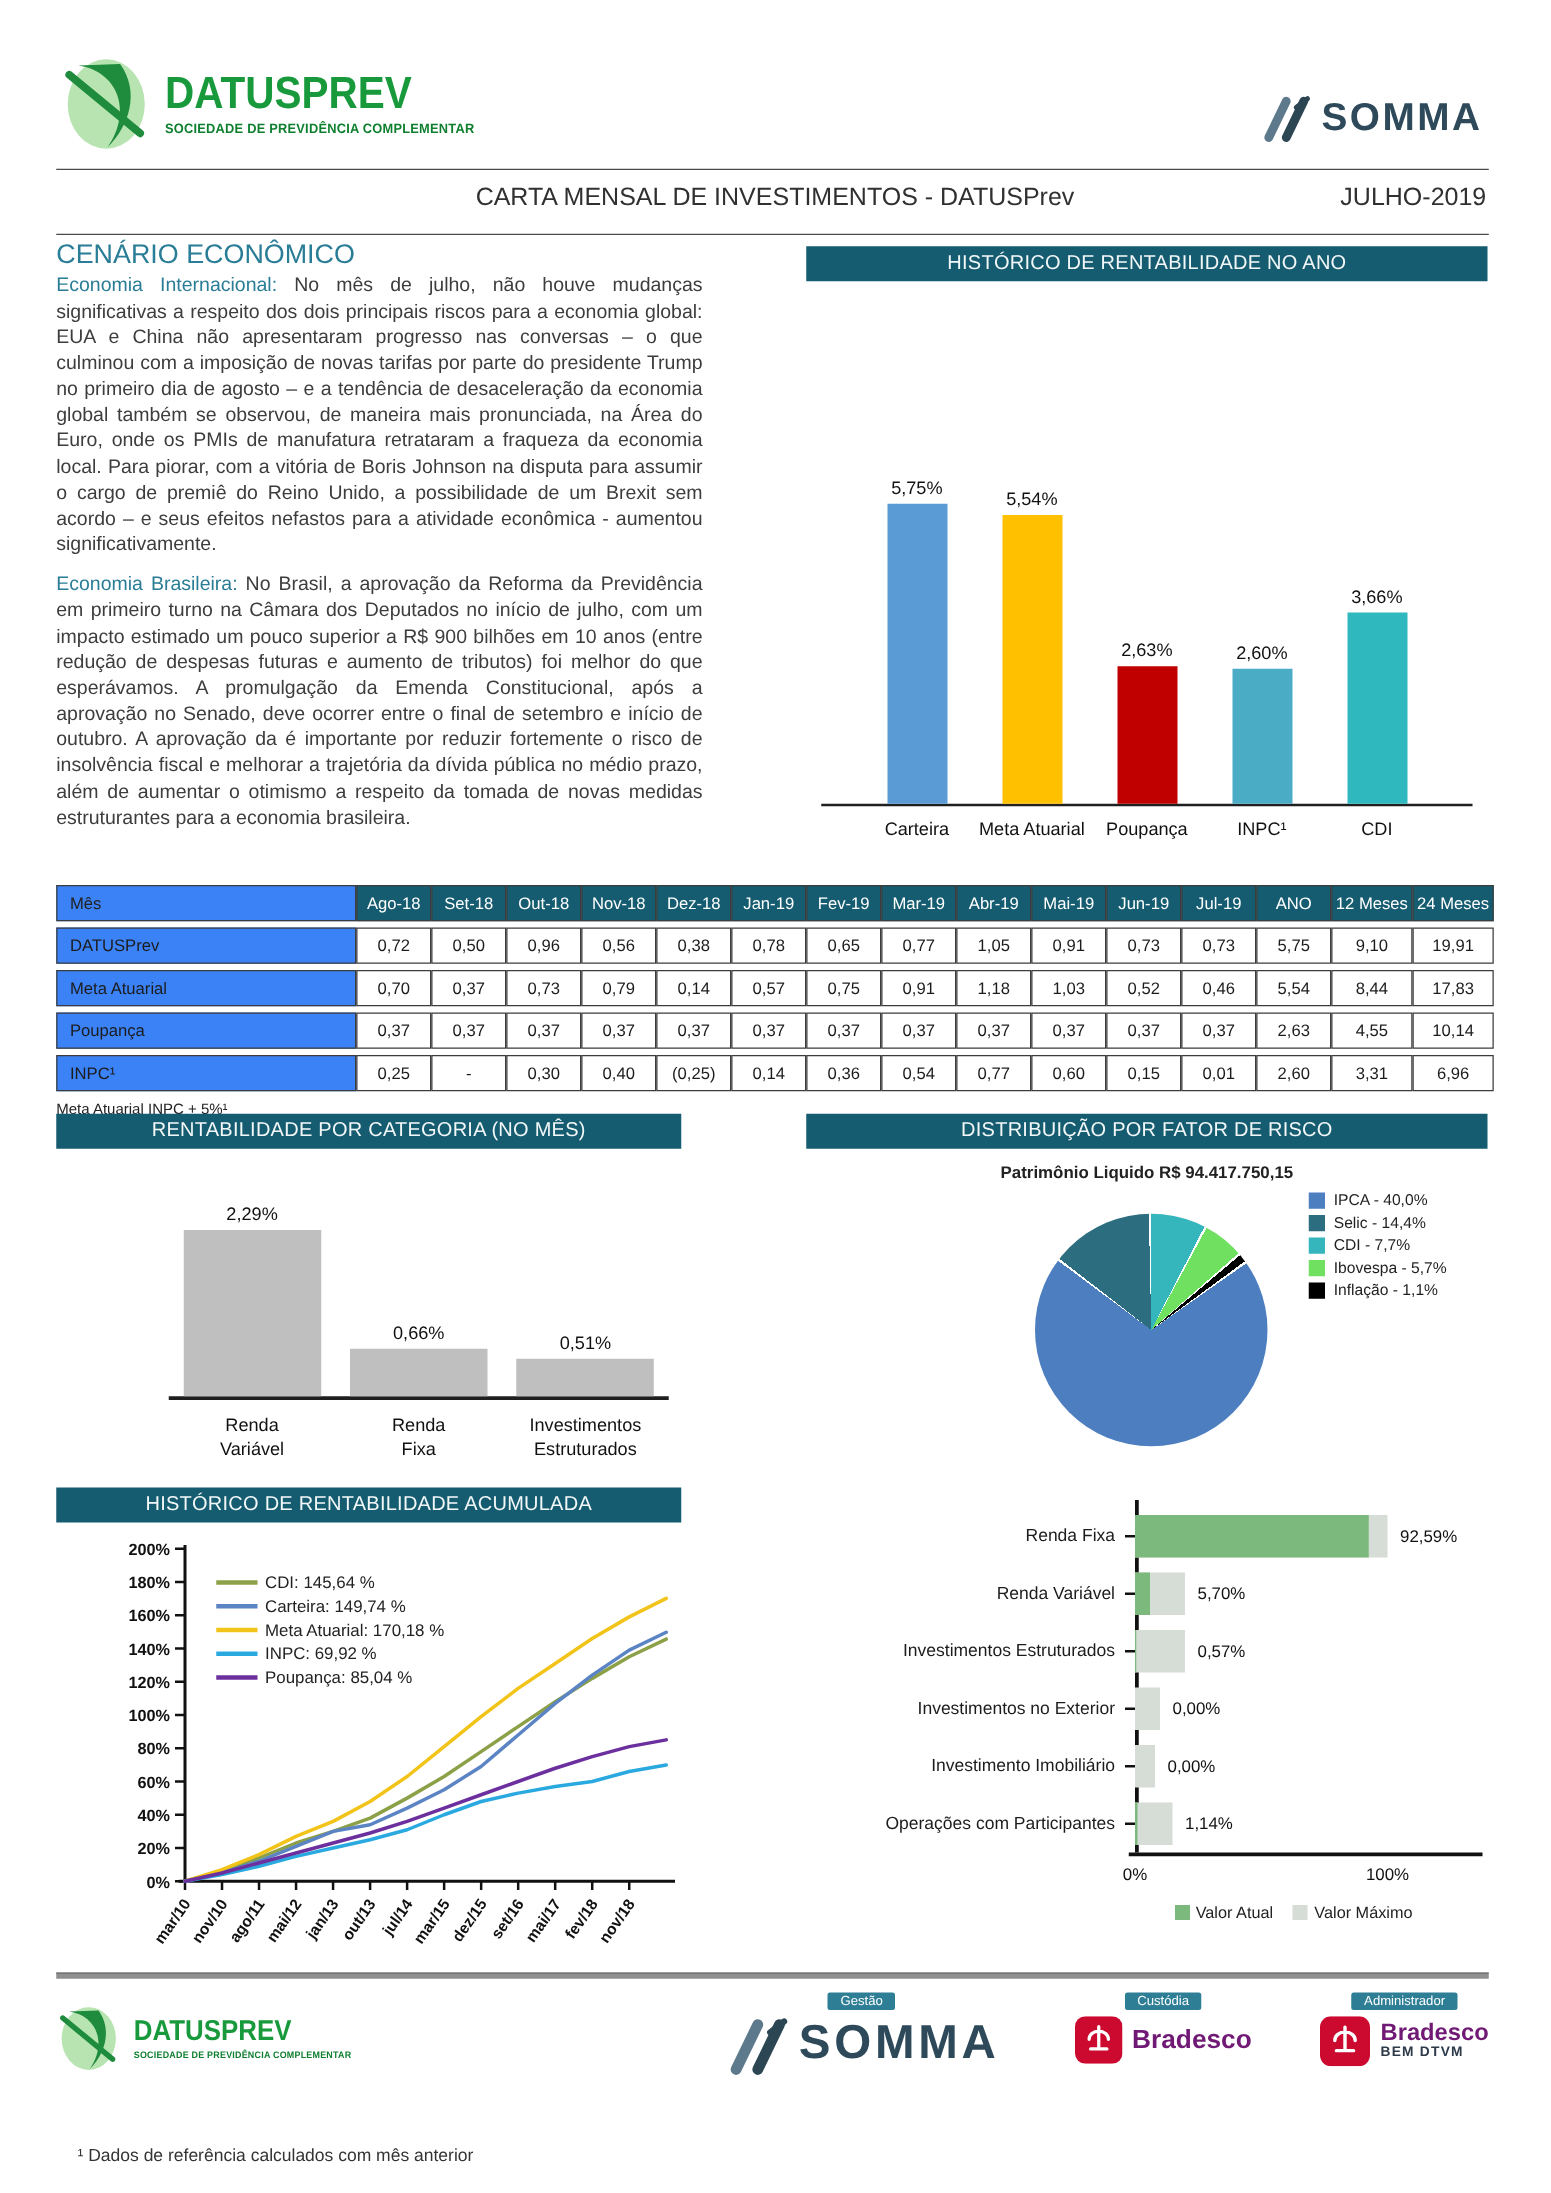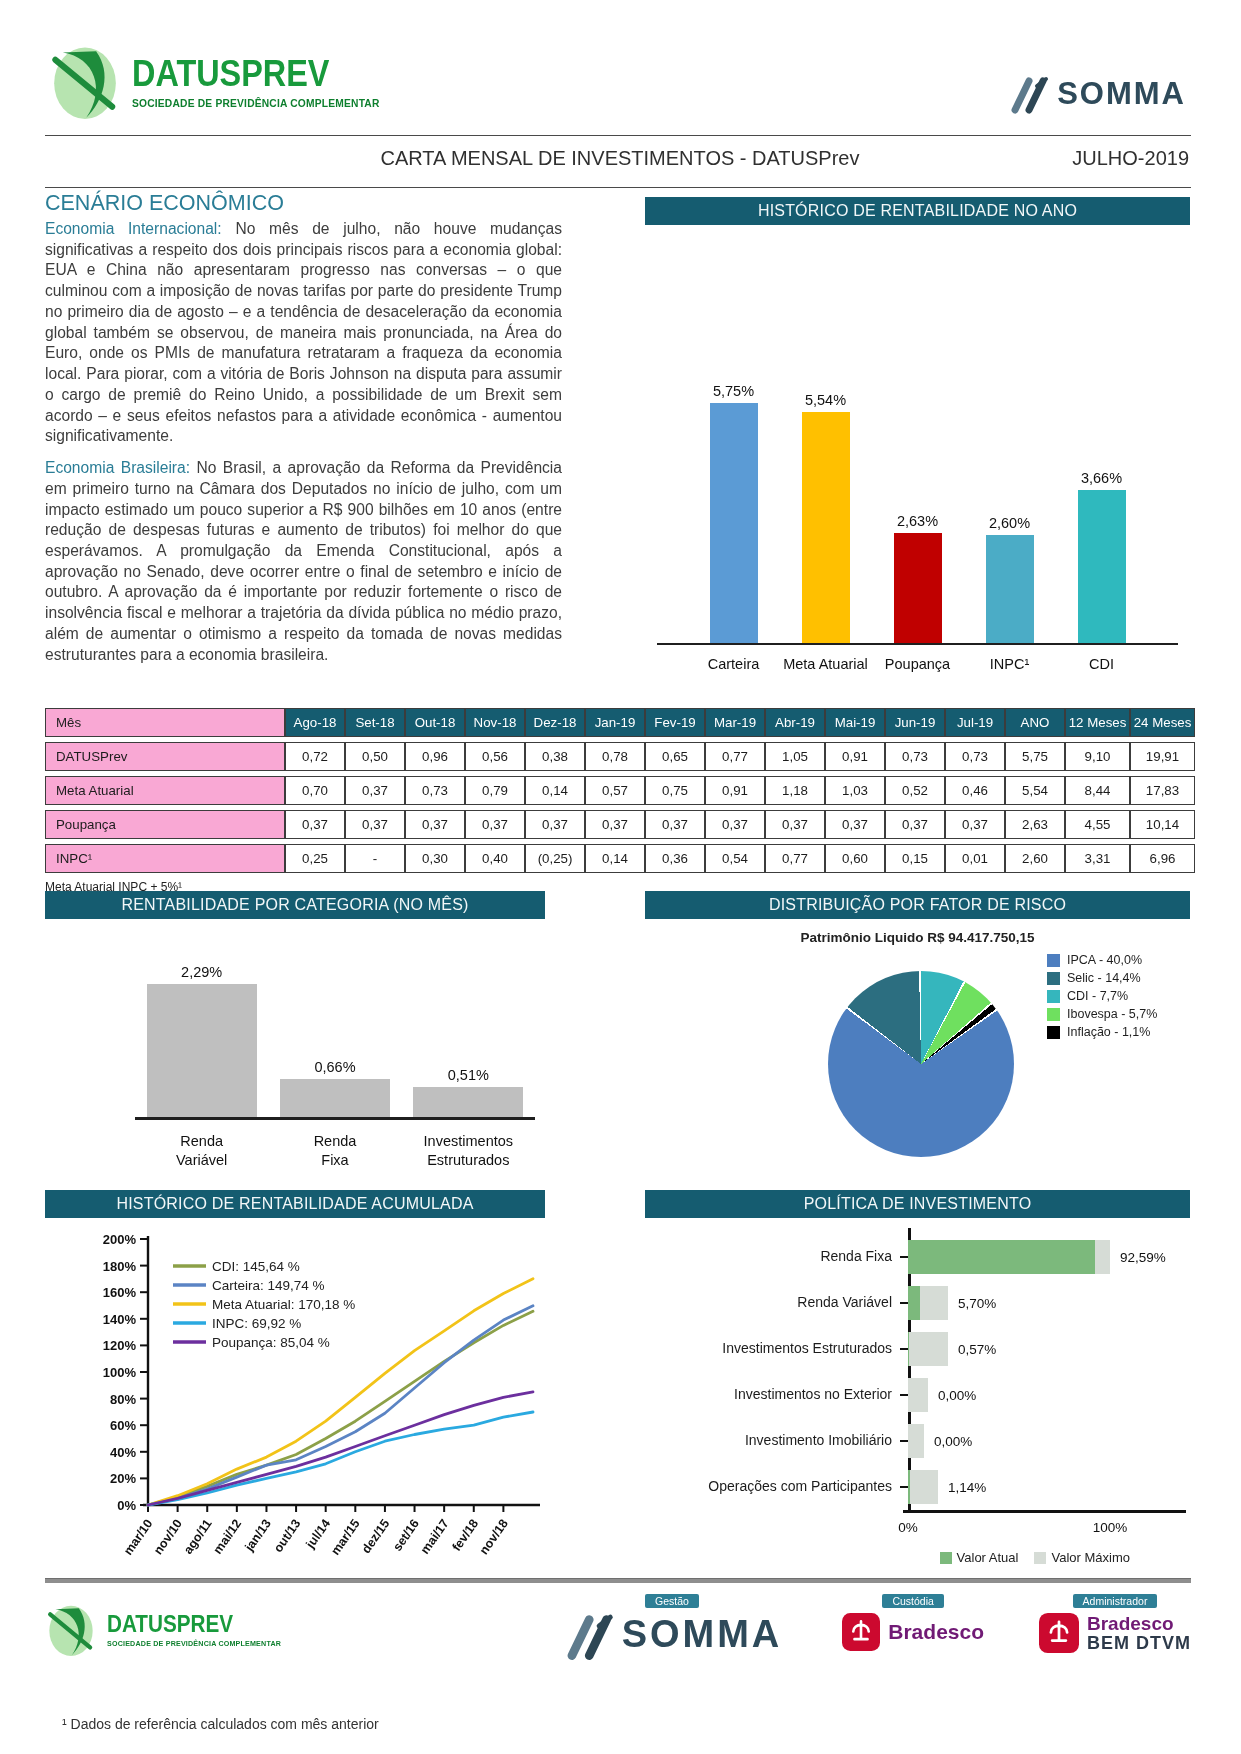--- a/index.html
+++ b/index.html
@@ -49,21 +49,21 @@
   .vcats{display:flex;justify-content:center;margin-top:10px;}
   #hist-chart .vcats{margin:10px 12px 0;}
   #cat-chart .vcats{margin:12px 10px 0 90px;justify-content:flex-start;}
   .vcat{text-align:center;font-size:14.5px;color:#111;line-height:1.3;white-space:nowrap;}
 
   
   #table-wrap{position:absolute;left:45px;top:703px;width:1150px;}
   #table-wrap table{border-collapse:separate;border-spacing:0 5px;width:1150px;table-layout:fixed;}
   #table-wrap th,#table-wrap td{border:1px solid #3c3c3c;height:27px;font-size:13.3px;padding:0;text-align:center;color:#1c1c1c;overflow:hidden;}
   #table-wrap th.mh{background:#155C70;color:#fff;font-weight:400;}
-  #table-wrap th.lh,#table-wrap td.lc{background:#f9a8d4;text-align:left;padding-left:10px;}
+  #table-wrap th.lh,#table-wrap td.lc{background:#3b82f6;text-align:left;padding-left:10px;}
   #table-wrap th.lh{font-weight:400;color:#222;}
   #table-footnote{font-size:12px;color:#222;margin-top:2px;}
 
   
   #patrimonio{text-align:center;font-size:13.5px;font-weight:700;color:#222;margin-top:11px;}
   #pie{position:absolute;left:183px;top:80px;width:186px;height:186px;border-radius:50%;}
   #rlegend{position:absolute;left:402px;top:62px;list-style:none;margin:0;padding:0;}
   .ritem{display:flex;align-items:center;gap:7px;margin-bottom:4px;font-size:12.5px;color:#1f1f1f;}
   .rswatch{width:13px;height:13px;flex:0 0 13px;}
 
@@ -94,21 +94,21 @@
   .fgroup{display:flex;flex-direction:column;align-items:center;gap:5px;}
   .badge{background:#2E7F96;color:#fff;font-size:10.5px;padding:1px 10px;border-radius:2px;}
   #f-datusprev{margin-top:8px;}
   #f-datusprev .dp-name{font-size:23px;}
   #f-datusprev .dp-sub{font-size:7.5px;margin-top:3px;}
   #f-somma .somma-name{font-size:38px;letter-spacing:3px;}
   .brad-logo{display:flex;align-items:center;gap:8px;}
   .brad-name{font-size:21px;font-weight:700;color:#701a75;}
   .brad-col{display:flex;flex-direction:column;line-height:1.05;}
   .brad-col .brad-name{font-size:19px;}
-  .brad-sub{font-size:18px;font-weight:700;color:#2D3A4A;letter-spacing:1px;}
+  .brad-sub{font-size:11px;font-weight:700;color:#2D3A4A;letter-spacing:1px;}
   #footnote{position:absolute;left:62px;top:1716px;font-size:14px;color:#333;}
 </style>
 </head>
 <body>
 
 <div id="page">
 
   <div id="hdr-datusprev" class="dp-logo">
     <svg width="74" height="80" viewBox="0 0 60 64">
       <ellipse cx="30" cy="33" rx="25" ry="29" fill="#B7E4B0"></ellipse>
@@ -431,21 +431,20 @@
         <line x1="128" y1="78" x2="161" y2="78" stroke="#F2C318" stroke-width="3.5"></line>
         <text x="167" y="82.5" font-size="13.5" fill="#222" font-family="Liberation Sans, sans-serif">Meta Atuarial: 170,18 %</text>
         <line x1="128" y1="97" x2="161" y2="97" stroke="#2AA9E0" stroke-width="3.5"></line>
         <text x="167" y="101.5" font-size="13.5" fill="#222" font-family="Liberation Sans, sans-serif">INPC: 69,92 %</text>
         <line x1="128" y1="116" x2="161" y2="116" stroke="#6C2F9E" stroke-width="3.5"></line>
         <text x="167" y="120.5" font-size="13.5" fill="#222" font-family="Liberation Sans, sans-serif">Poupança: 85,04 %</text>
       </svg>
   </div>
 
   <div id="p-pol">
-    <div class="panel-header">POLÍTICA DE INVESTIMENTO</div>
     <div id="politica-rows">
         <div class="prow">
           <div class="plabel">Renda Fixa</div>
           <div class="pzone">
             <div class="ptick"></div>
             <div class="pgray" style="width: 202px;"></div>
             <div class="pgreen" style="width: 187px;"></div>
             <span class="pval" style="left: 212px;">92,59%</span>
           </div>
         </div>

